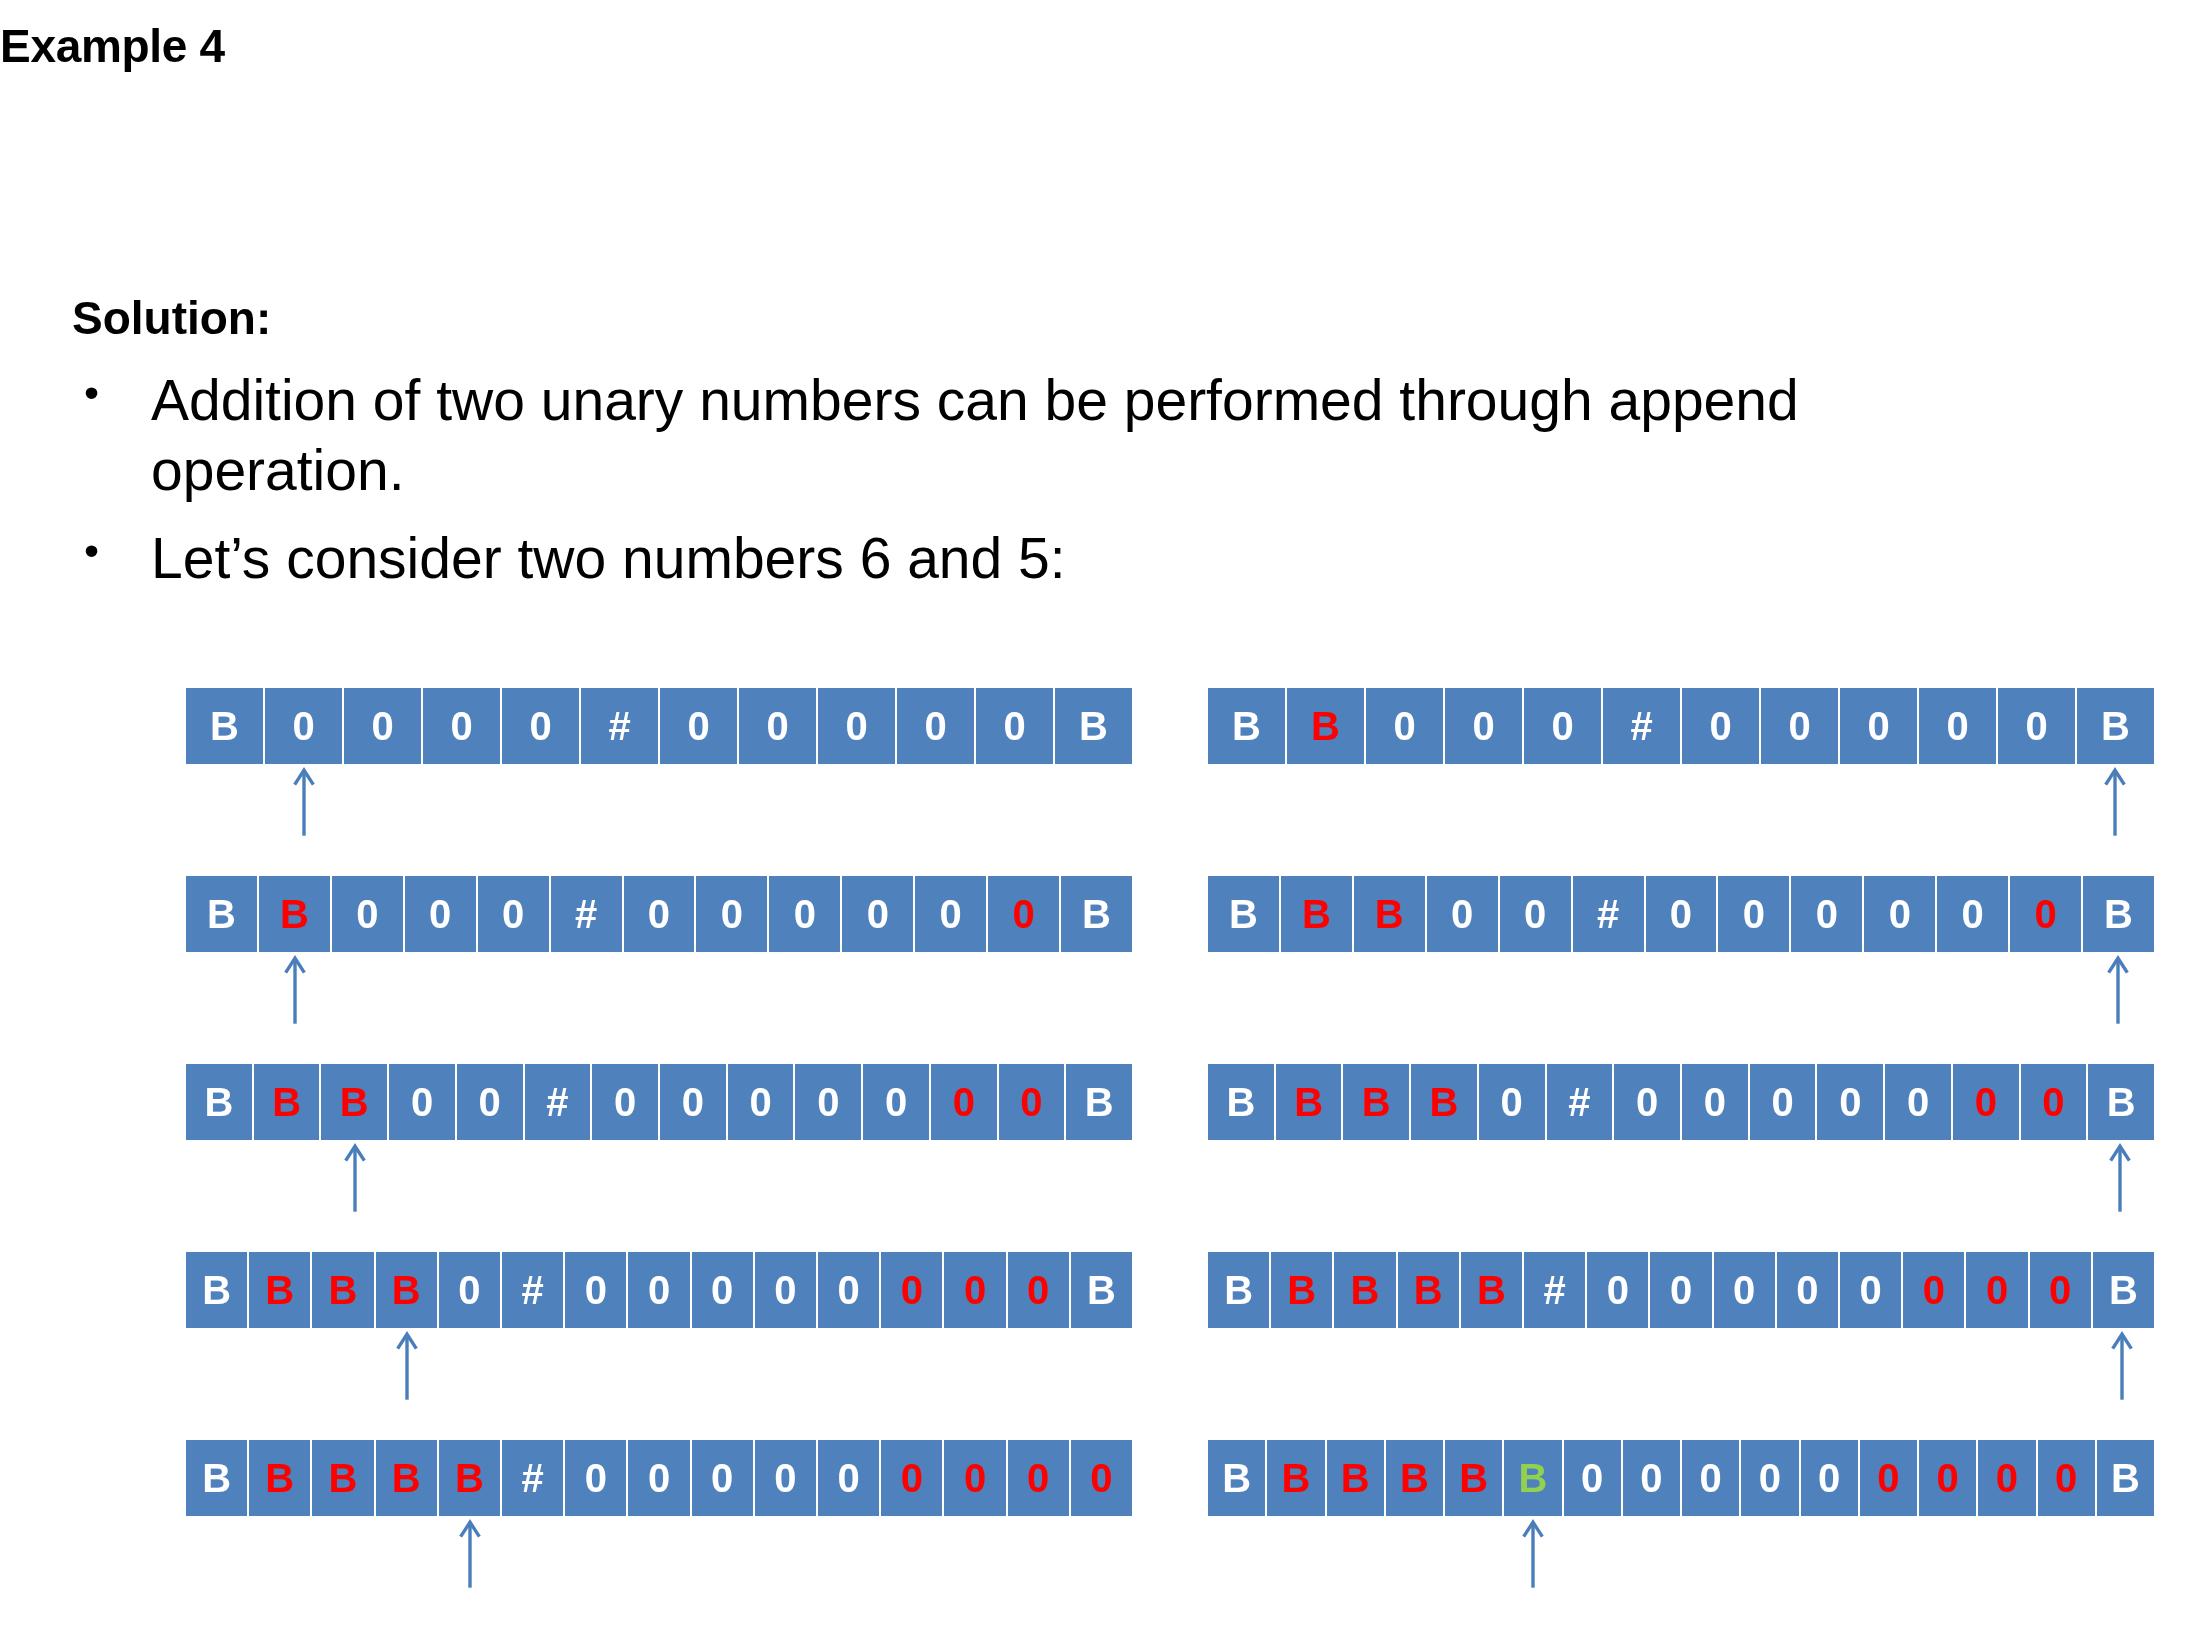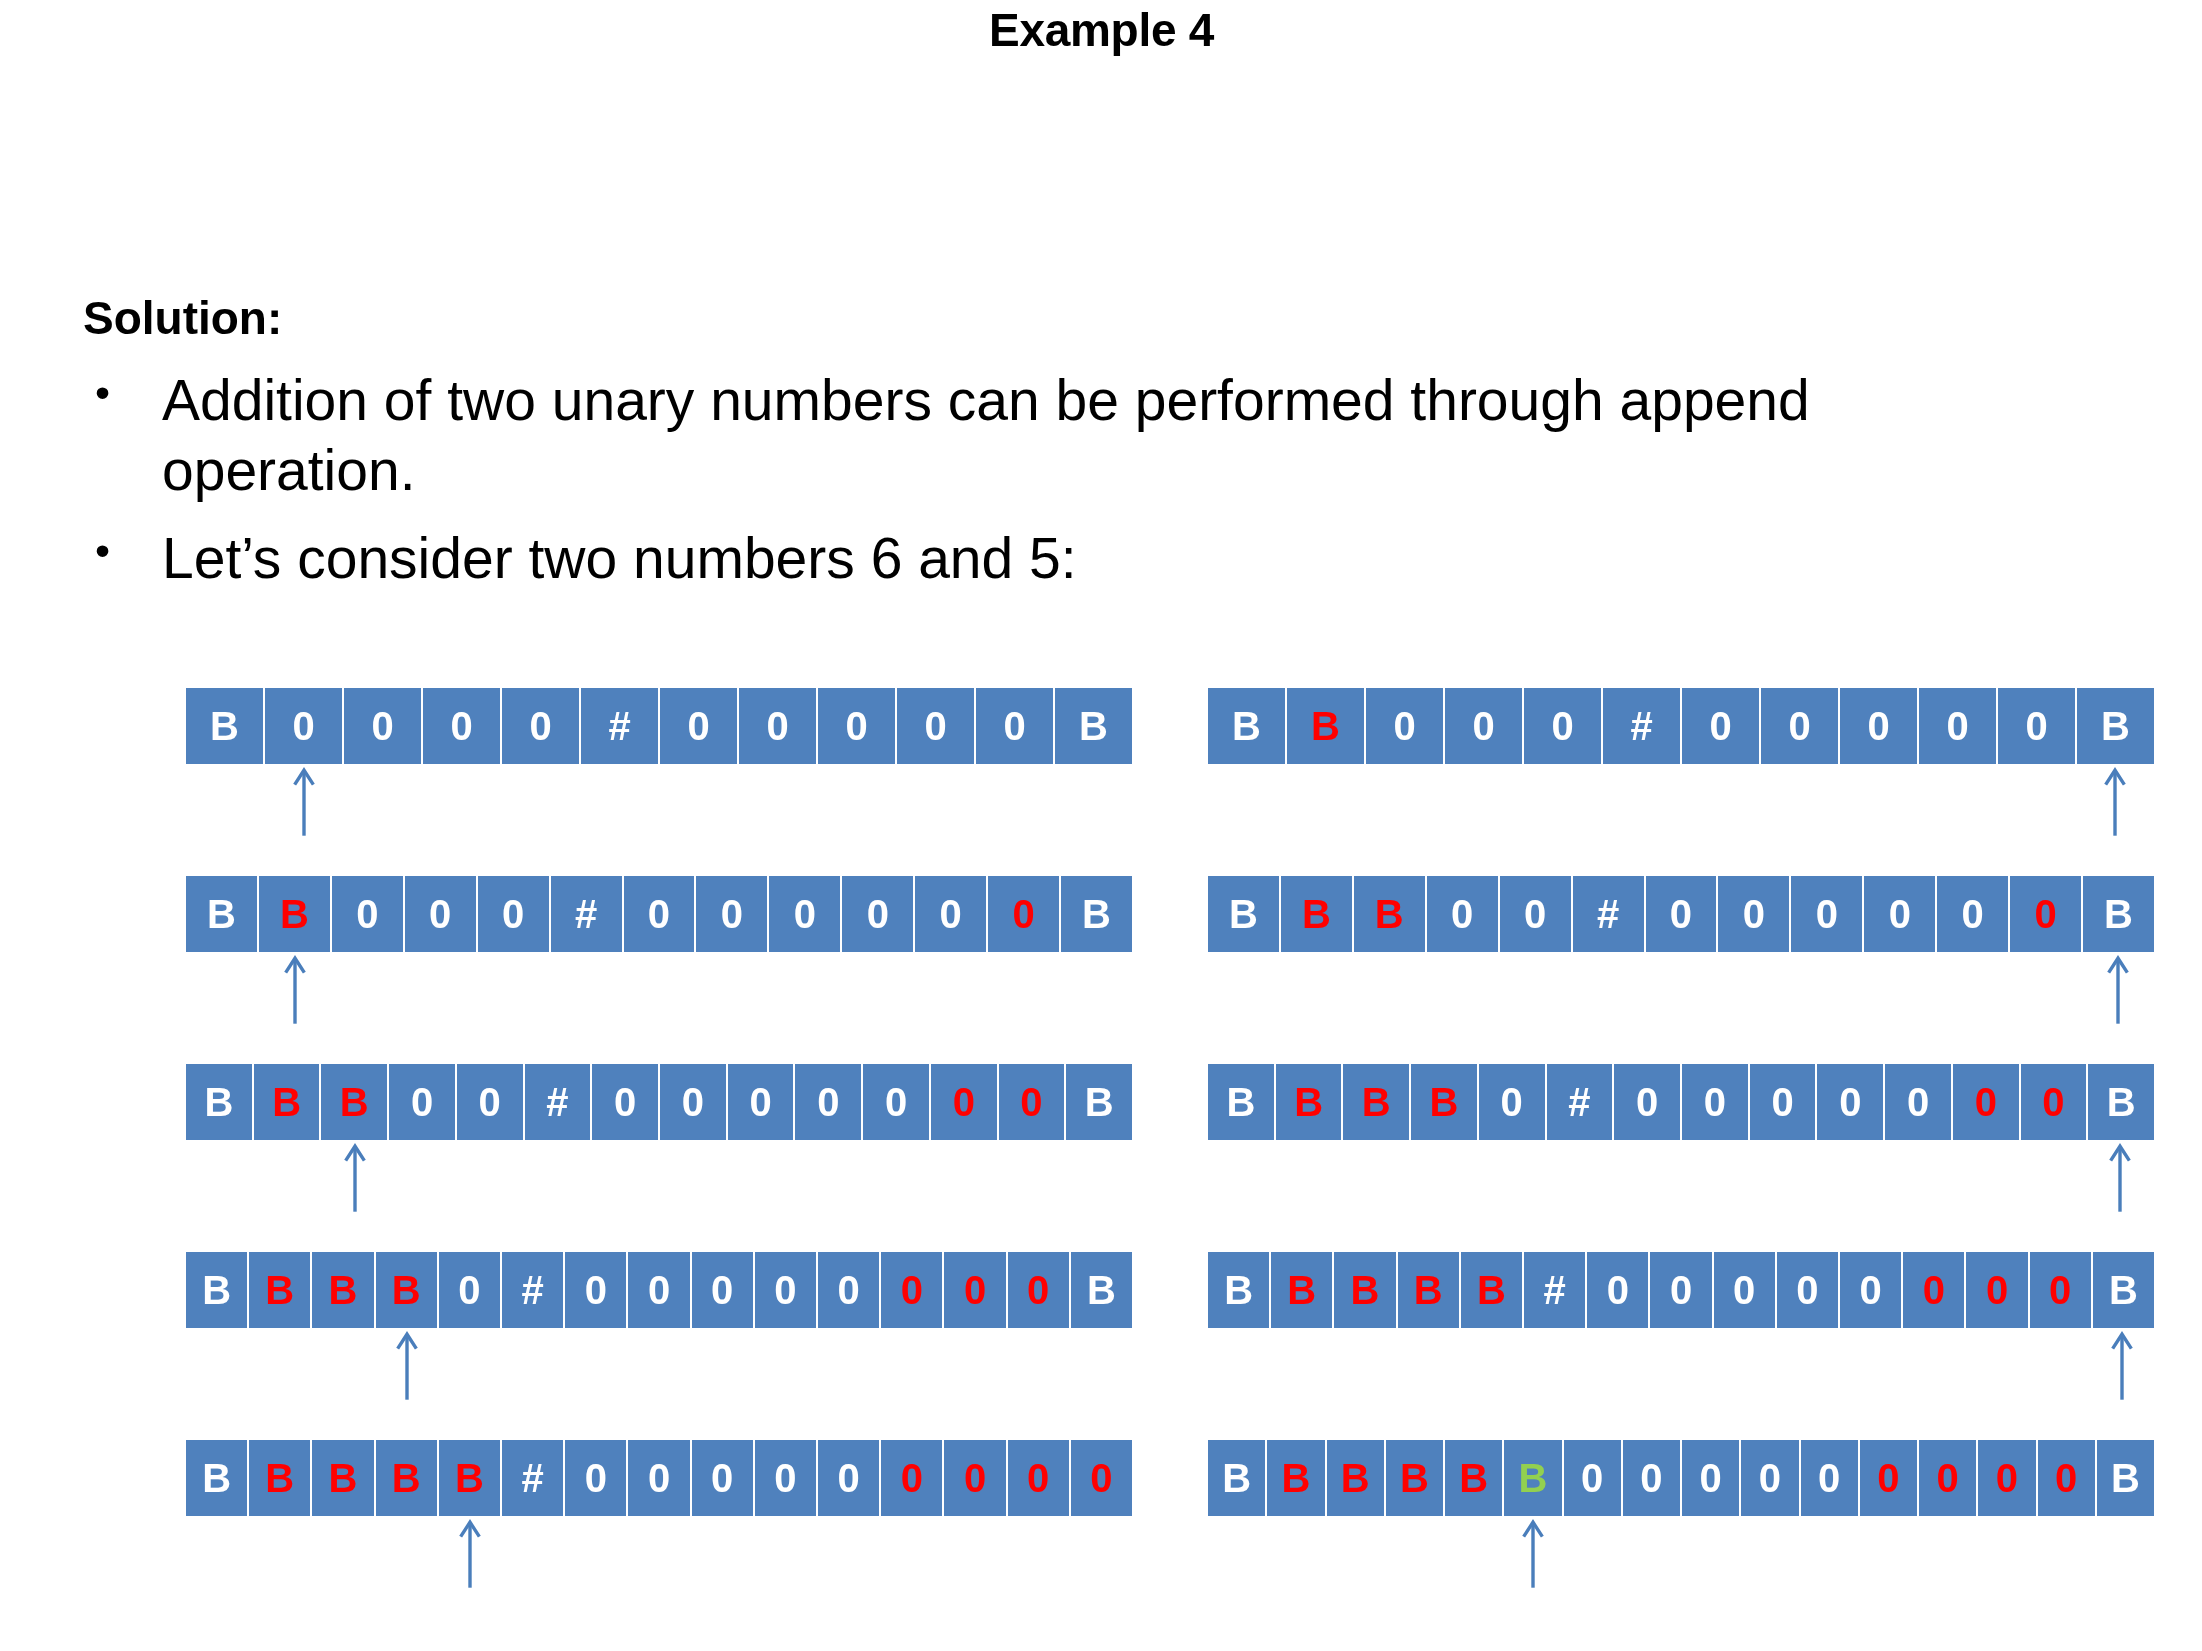--- a/index.html
+++ b/index.html
@@ -13,41 +13,40 @@
     height: 1652px;
     font-family: "Liberation Sans", sans-serif;
     color: #000000;
     overflow: hidden;
     position: relative;
   }
 
   
   .title-block {
     width: 100%;
-    text-align: center;
-    padding-top: 3px;
+    padding-top: 19px;
     box-sizing: border-box;
   }
   .title-line-1 {
     font-size: 46px;
     font-weight: bold;
     line-height: 1.18;
     letter-spacing: -0.3px;
   }
   .title-line-2 {
     font-size: 46px;
     font-weight: bold;
     line-height: 1.18;
     letter-spacing: -0.3px;
   }
 
   
   .body-block {
     position: absolute;
-    left: 83px;
+    left: 72px;
     top: 293px;
     width: 2065px;
   }
   .solution-heading {
     font-size: 46px;
     font-weight: bold;
     margin: 0 0 22.4px 0;
     line-height: 1.1;
   }
   .bullet-row {

